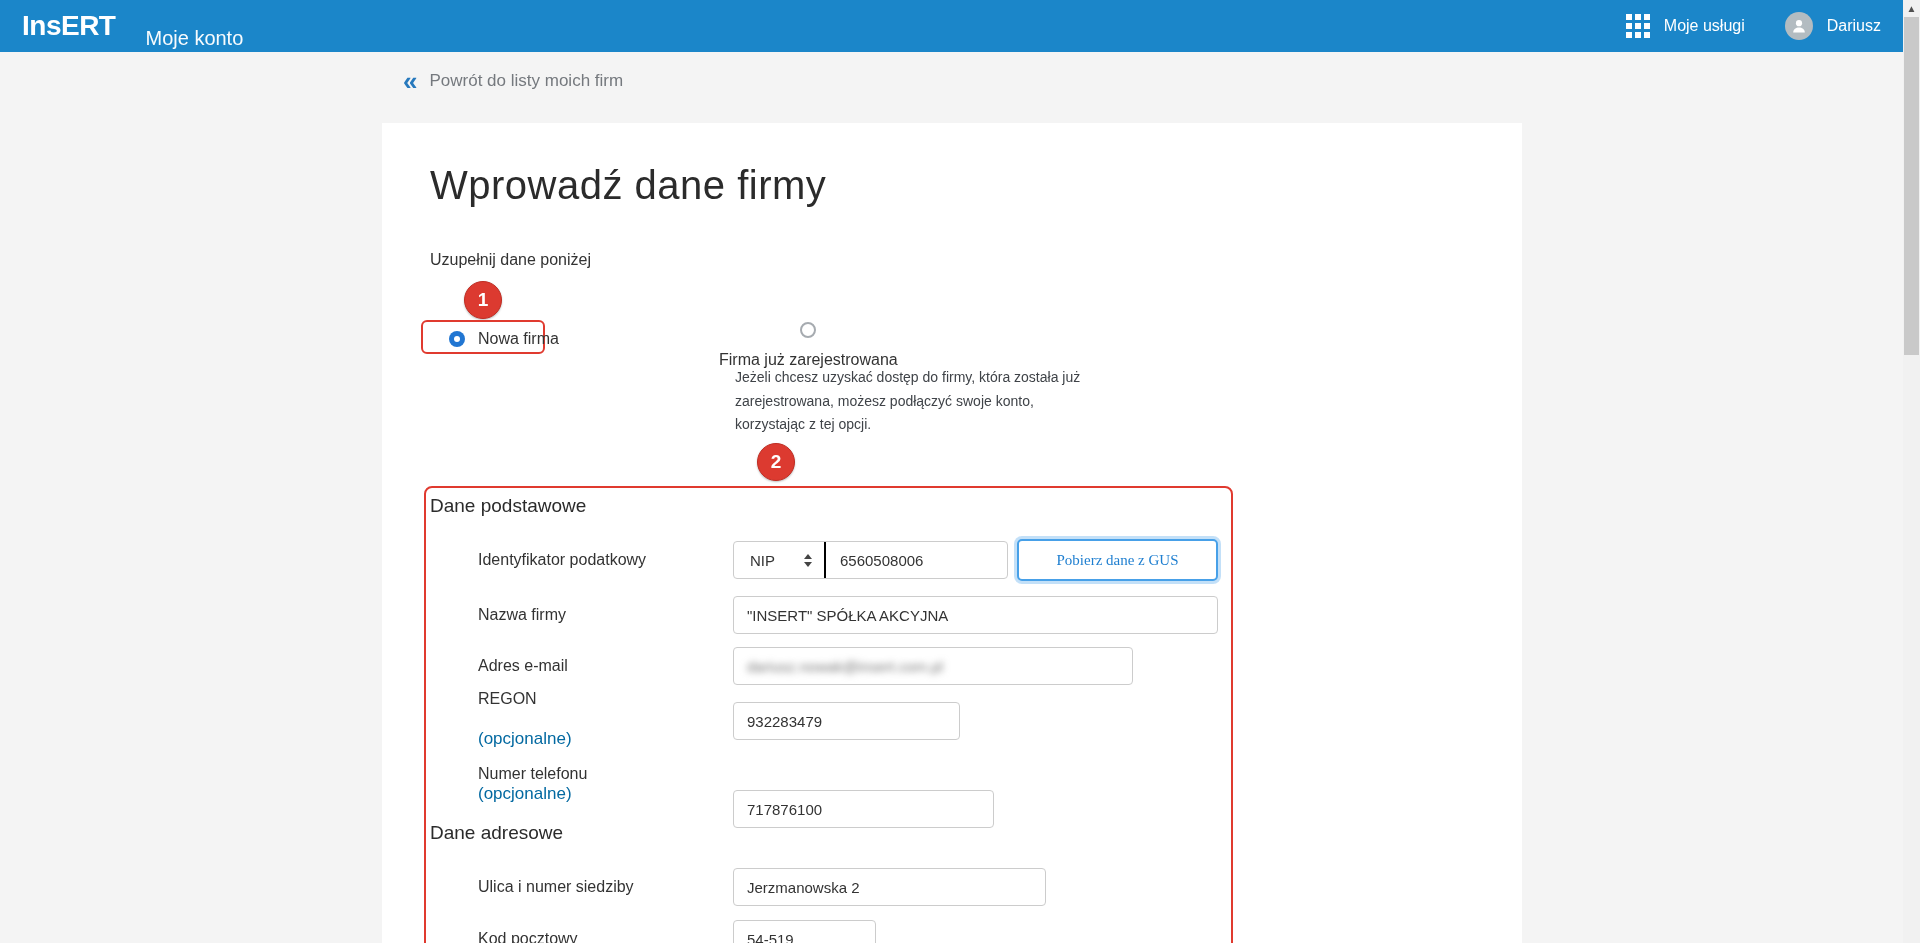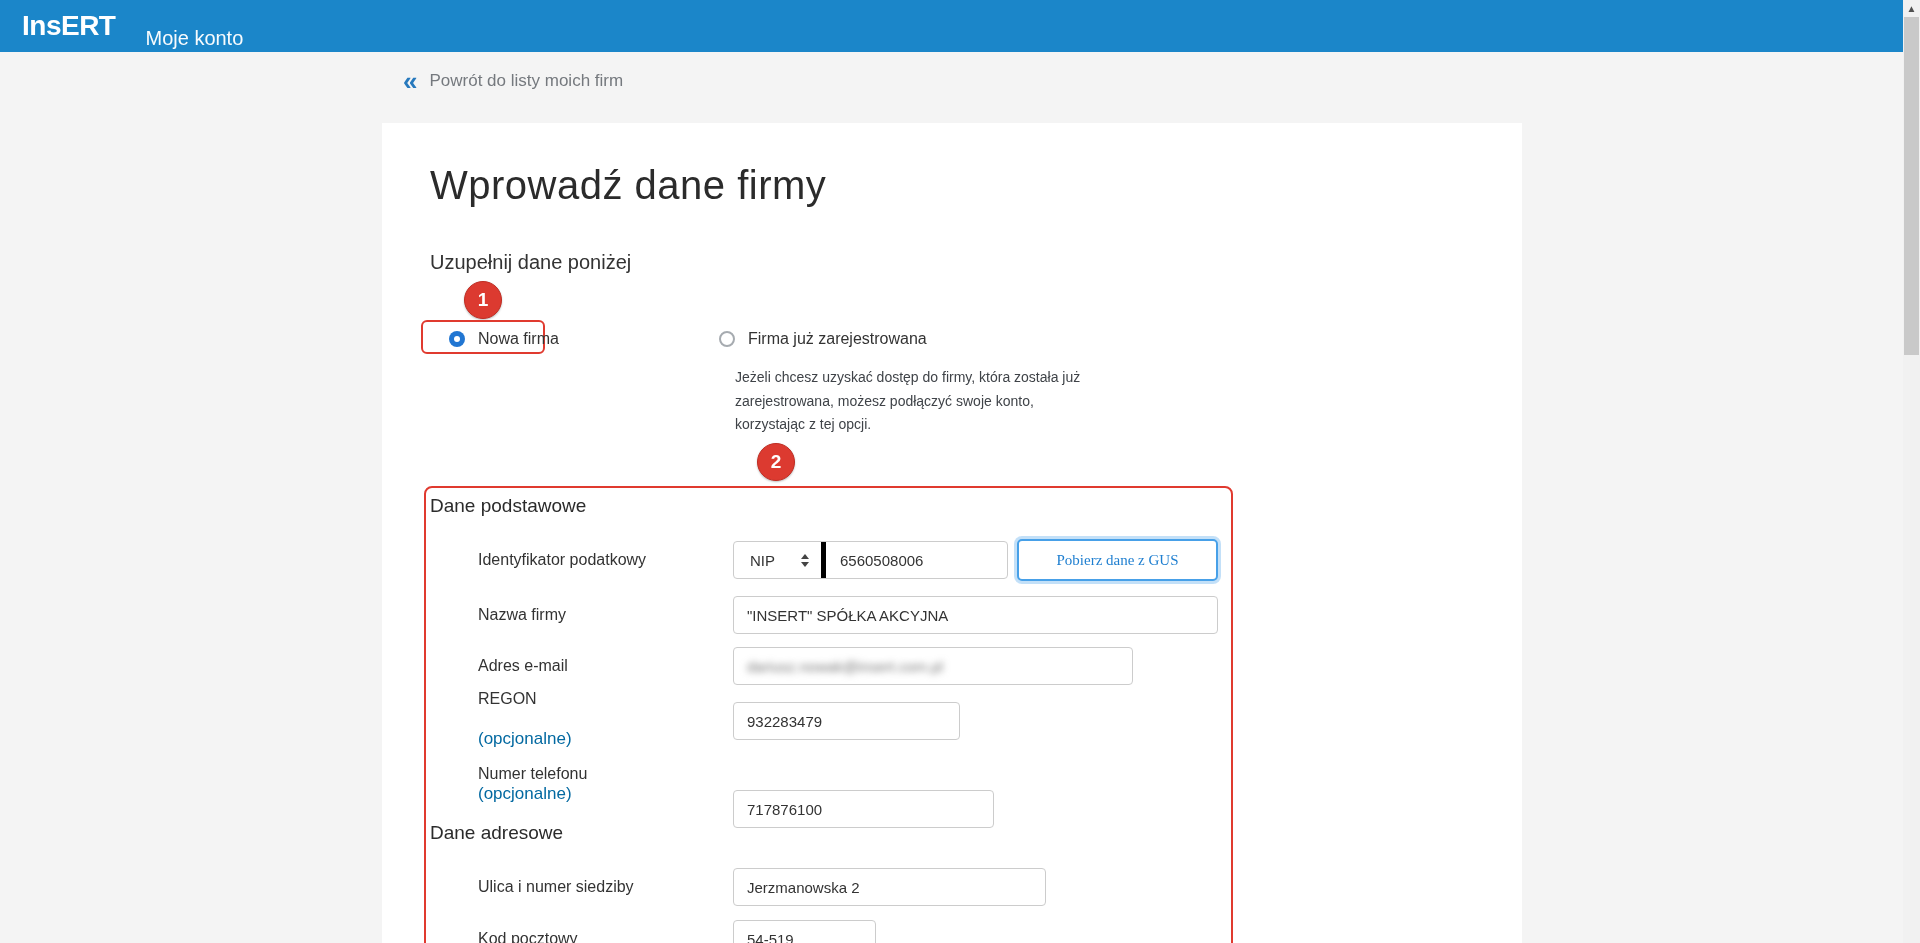--- a/index.html
+++ b/index.html
@@ -32,21 +32,21 @@
 
   
   .back-link { position:absolute; left:403px; top:70px; display:flex; align-items:center; gap:12px; cursor:pointer; }
   .back-chevrons { color:#2779bd; font-size:26px; font-weight:700; line-height:22px; }
   .back-text { color:#75797e; font-size:17px; }
 
   
   .card { position:absolute; left:382px; top:123px; width:1140px; height:820px; background:#fff; }
 
   .page-title { position:absolute; left:430px; top:163px; font-size:40px; font-weight:300; color:#2b2b2b; letter-spacing:0.5px; }
-  .page-subtitle { position:absolute; left:430px; top:251px; font-size:20px; color:#333; }
+  .page-subtitle { position:absolute; left:430px; top:251px; font-size:16px; color:#333; }
 
   
   .badge {
     position:absolute; width:38px; height:38px; border-radius:50%;
     background:#dc3a30; border:1px solid #c02c22;
     color:#fff; font-size:19px; font-weight:700;
     display:flex; align-items:center; justify-content:center;
     box-shadow:0 1px 2px rgba(0,0,0,.25);
   }
   .badge-1 { left:464px; top:281px; }
@@ -56,21 +56,21 @@
     border:2px solid #e03a2f; border-radius:6px;
   }
   .anno-box-section {
     position:absolute; left:424px; top:486px; width:809px; height:600px;
     border:2px solid #e03a2f; border-radius:8px;
   }
 
   
   .radio-row { position:absolute; display:flex; align-items:center; gap:13px; cursor:pointer;padding-left:17px; }
   .radio-new { left:432px; top:330px; }
-  .radio-existing { left:702px; top:330px; }
+  .radio-existing { left:702px; top:322px;flex-direction:column; }
   .radio-dot {
     width:16px; height:16px; border-radius:50%;
     background:#2176d2; display:flex; align-items:center; justify-content:center;
   }
   .radio-dot::after { content:""; width:6px; height:6px; background:#fff; border-radius:50%; }
   .radio-empty { width:16px; height:16px; border-radius:50%; border:2px solid #a6abb0; background:#fff; }
   .radio-label { font-size:16px; color:#333; }
 
   .radio-help {
     position:absolute; left:735px; top:366px; width:356px;
@@ -101,21 +101,21 @@
   .blurred { filter:blur(3.5px); color:#777; }
 
   
   .taxid-group {
     position:absolute; left:733px; top:541px; width:275px; height:38px;
     border:1px solid #ccc; border-radius:4px; background:#fff;
     display:flex; align-items:stretch;
   }
   .taxid-select {
     width:92px; display:flex; align-items:center; justify-content:space-between;
-    padding:0 12px 0 16px; cursor:pointer; border-right:5px solid #000000;
+    padding:0 12px 0 16px; cursor:pointer; border-right:2px solid #000000;
     font-size:15px; color:#333;
   }
   .stepper { display:flex; flex-direction:column; gap:3px; }
   .tri-up { width:0; height:0; border-left:4px solid transparent; border-right:4px solid transparent; border-bottom:5px solid #444; }
   .tri-down { width:0; height:0; border-left:4px solid transparent; border-right:4px solid transparent; border-top:5px solid #444; }
   .taxid-number { flex:1; display:flex; align-items:center; padding-left:14px; font-size:15px; color:#333; }
 
   .gus-button {
     position:absolute; left:1017px; top:539px; width:201px; height:42px;
     background:#fff; border:2px solid #47a0e8; border-radius:5px;
@@ -123,20 +123,41 @@
     color:#1f7fd0; font-size:15px; font-family:Liberation Serif, serif;
     cursor:pointer;
   }
 </style>
 </head>
 <body>
 
 <div class="topbar">
   <div class="logo">InsERT</div>
   <div class="app-title">Moje konto</div>
+  <div class="topbar-right">
+    <div class="grid-icon">
+      <span></span>
+        <span></span>
+        <span></span>
+        <span></span>
+        <span></span>
+        <span></span>
+        <span></span>
+        <span></span>
+        <span></span>
+    </div>
+    <div class="services-label">Moje usługi</div>
+    <div class="avatar">
+      <svg width="16" height="16" viewBox="0 0 16 16">
+        <circle cx="8" cy="5.2" r="3.1" fill="#fff"></circle>
+        <path d="M2.2 14.6 C2.2 10.9 5 9.4 8 9.4 C11 9.4 13.8 10.9 13.8 14.6 Z" fill="#fff"></path>
+      </svg>
+    </div>
+    <div class="user-name">Dariusz</div>
+  </div>
 </div>
 
 <div class="scrollbar">
   <div class="scroll-up">▲</div>
   <div class="scroll-thumb"></div>
 </div>
 
 <div class="back-link">
   <span class="back-chevrons">«</span>
   <span class="back-text">Powrót do listy moich firm</span>

